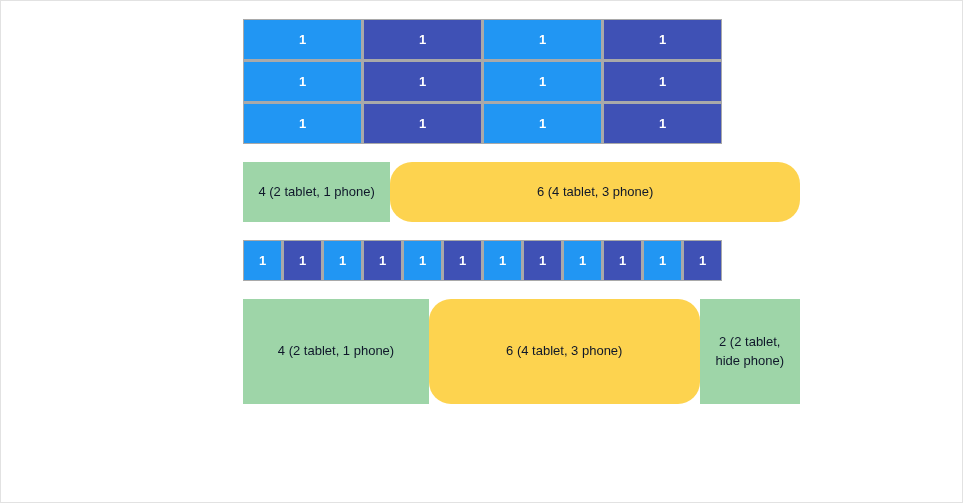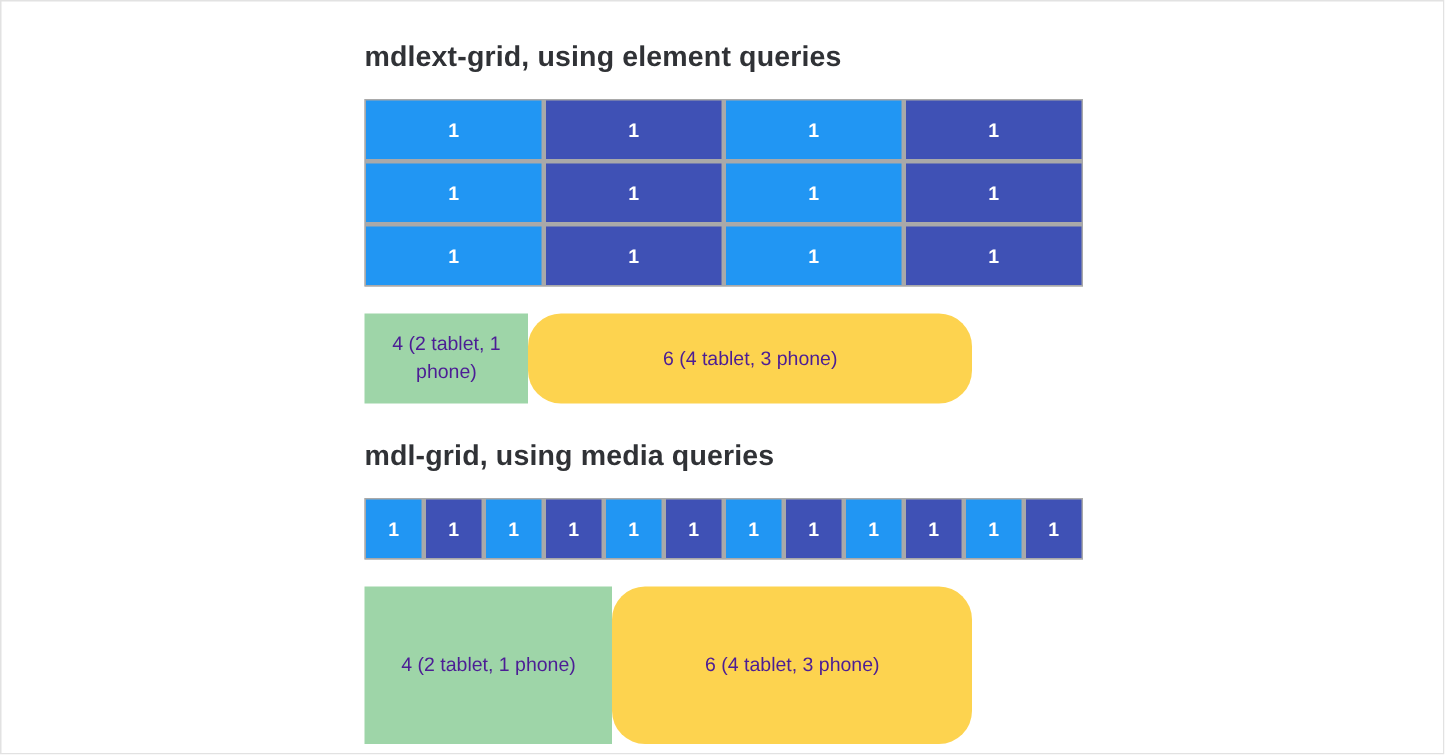--- a/index.html
+++ b/index.html
@@ -60,24 +60,24 @@
     font-weight: bold;
     line-height: 1;
     user-select: none;
   }
 
   .cell.light { background: #2196f3; }
   .cell.dark  { background: #3f51b5; }
 
   
   .legend-bar {
-    width: 405px;
+    width: 557px;
     display: flex;
     font-size: 13px;
-    color: #4c1d95;
+    color: #0f172a;
     line-height: 1.45;
   }
 
   .legend-seg {
     display: flex;
     align-items: center;
     justify-content: center;
     text-align: center;
     padding: 4px 8px;
   }
@@ -100,21 +100,20 @@
     border: 1px solid #a9a9a9;
   }
   .mq-grid .cell { font-size: 13px; }
 </style>
 </head>
 <body>
 
 <div id="page-frame">
   <div class="content">
 
-    <h2 class="section-heading" id="heading-1">mdlext-grid, using element queries</h2>
 
     <div class="eq-grid" id="eq-grid">
         <div class="cell light">1</div>
         <div class="cell dark">1</div>
         <div class="cell light">1</div>
         <div class="cell dark">1</div>
         <div class="cell light">1</div>
         <div class="cell dark">1</div>
         <div class="cell light">1</div>
         <div class="cell dark">1</div>
@@ -122,36 +121,36 @@
         <div class="cell dark">1</div>
         <div class="cell light">1</div>
         <div class="cell dark">1</div>
       </div>
 
     <div class="legend-bar" id="legend-bar-1">
         <div class="legend-seg green" style="flex: 25 0 0px;">4 (2 tablet, 1 phone)</div>
         <div class="legend-seg yellow" style="flex: 75 0 0px;">6 (4 tablet, 3 phone)</div>
       </div>
 
-    <h2 class="section-heading" id="heading-2">mdl-grid, using media queries</h2>
 
     <div class="mq-grid" id="mq-grid">
         <div class="cell light">1</div>
         <div class="cell dark">1</div>
         <div class="cell light">1</div>
         <div class="cell dark">1</div>
         <div class="cell light">1</div>
         <div class="cell dark">1</div>
         <div class="cell light">1</div>
         <div class="cell dark">1</div>
         <div class="cell light">1</div>
         <div class="cell dark">1</div>
         <div class="cell light">1</div>
         <div class="cell dark">1</div>
       </div>
 
     <div class="legend-bar" id="legend-bar-2">
         <div class="legend-seg green" style="flex: 33.4 0 0px;">4 (2 tablet, 1 phone)</div>
         <div class="legend-seg yellow" style="flex: 50 0 0px;">6 (4 tablet, 3 phone)</div>
+        <div class="legend-seg green" style="flex: 16.6 0 0px;">2 (2 tablet, hide phone)</div>
       </div>
 
   </div>
 </div>
 
 </body></html>

